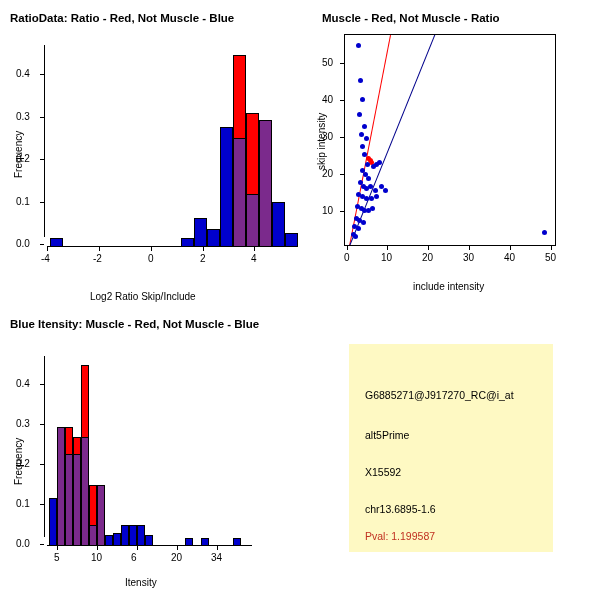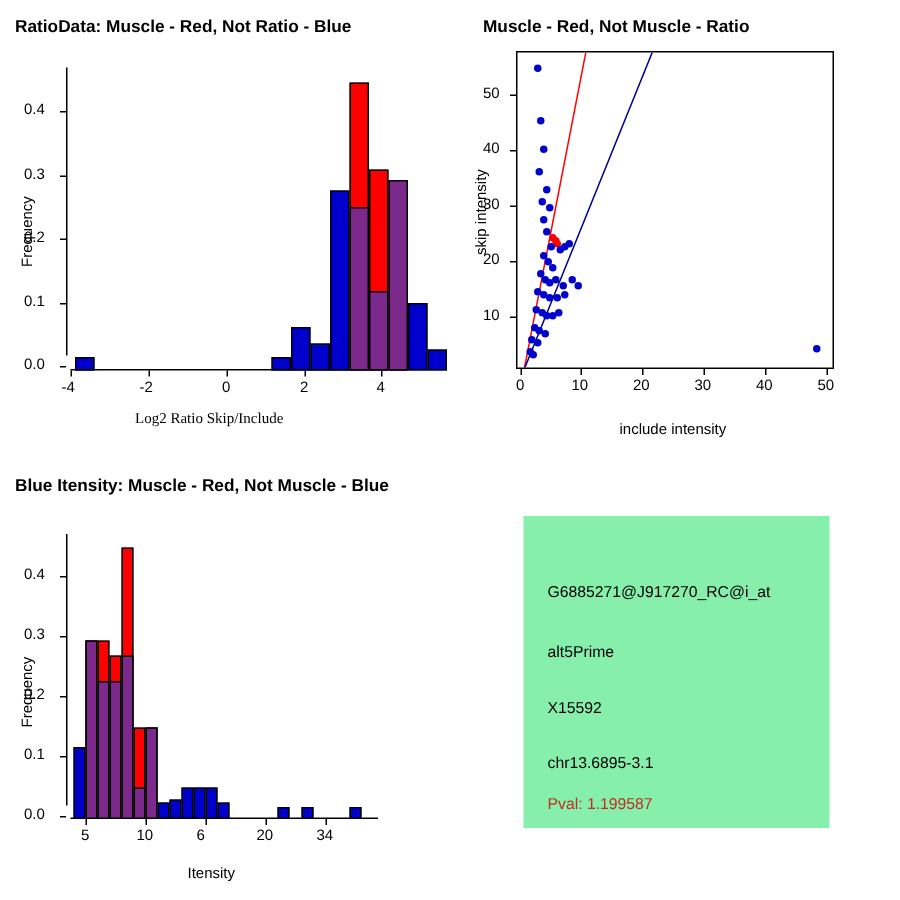--- a/index.html
+++ b/index.html
@@ -70,35 +70,35 @@
   }
   .dot.red { background: #ff0000; }
   .regline {
     position: absolute;
     height: 0;
     border-top: 1px solid #000;
     transform-origin: 0 0;
   }
   .infobox {
     position: absolute;
-    background: #86efac;
+    background: #fef9c3;
   }
   .info-line {
     position: absolute;
     font-size: 10.5px;
     color: #000;
     white-space: nowrap;
   }
   .info-line.pval { color: #c03020; }
 </style>
 </head>
 <body>
 
 <div class="panel" style="left:0;top:0;width:300px;height:300px;">
-  <div class="panel-title" style="position:absolute;left:10px;top:12px;">RatioData: Muscle - Red, Not Ratio - Blue</div>
+  <div class="panel-title" style="position:absolute;left:10px;top:12px;">RatioData: Ratio - Red, Not Muscle - Blue</div>
 
   <div class="plotbox" style="left:44px;top:36px;width:210px;height:210px;border:none;">
 
     <div class="axisline" style="left:0px;top:9px;width:1px;height:192px;"></div>
 
     <div class="axisline" style="left:3px;top:210px;width:207px;height:1px;"></div>
 
     <div class="bar blue" style="left:6px;bottom:-1px;width:13px;height:9px;"></div>
     <div class="bar blue" style="left:137px;bottom:-1px;width:13px;height:9px;"></div>
     <div class="bar blue" style="left:150px;bottom:-1px;width:13px;height:29px;"></div>
@@ -135,21 +135,21 @@
   <div class="tick" style="left:151px;top:247px;width:1px;height:4px;"></div>
   <div class="tick" style="left:203px;top:247px;width:1px;height:4px;"></div>
   <div class="tick" style="left:254px;top:247px;width:1px;height:4px;"></div>
 
   <div class="tick-label" style="left:41px;top:253px;">-4</div>
   <div class="tick-label" style="left:93px;top:253px;">-2</div>
   <div class="tick-label" style="left:148px;top:253px;">0</div>
   <div class="tick-label" style="left:200px;top:253px;">2</div>
   <div class="tick-label" style="left:251px;top:253px;">4</div>
 
-  <div class="axis-label" style="left:90px;top:274px;font-family:Liberation Serif, serif;">Log2 Ratio Skip/Include</div>
+  <div class="axis-label" style="left:90px;top:291px;">Log2 Ratio Skip/Include</div>
   <div class="axis-label vert" style="left:13px;top:178px;">Frequency</div>
 </div>
 
 <div class="panel" style="left:300px;top:0;width:300px;height:300px;">
   <div class="panel-title" style="position:absolute;left:22px;top:12px;">Muscle - Red, Not Muscle - Ratio</div>
 
   <div class="plotbox" style="left:44px;top:34px;width:212px;height:212px;overflow:hidden;">
 
     <div class="regline" style="left:4px;top:211px;width:215px;border-top-color:#ff0000;transform:rotate(-79deg);"></div>
     <div class="regline" style="left:4px;top:211px;width:228px;border-top-color:#00008b;transform:rotate(-68deg);"></div>
@@ -293,15 +293,15 @@
   <div class="tick-label" style="left:211px;top:252px;">34</div>
 
   <div class="axis-label" style="left:125px;top:277px;">Itensity</div>
   <div class="axis-label vert" style="left:13px;top:185px;">Frequency</div>
 </div>
 
 <div class="infobox" style="left:349px;top:344px;width:204px;height:208px;">
   <div class="info-line" style="left:16px;top:45px;">G6885271@J917270_RC@i_at</div>
   <div class="info-line" style="left:16px;top:85px;">alt5Prime</div>
   <div class="info-line" style="left:16px;top:122px;">X15592</div>
-  <div class="info-line" style="left:16px;top:159px;">chr13.6895-3.1</div>
+  <div class="info-line" style="left:16px;top:159px;">chr13.6895-1.6</div>
   <div class="info-line pval" style="left:16px;top:186px;">Pval: 1.199587</div>
 </div>
 
 </body></html>

